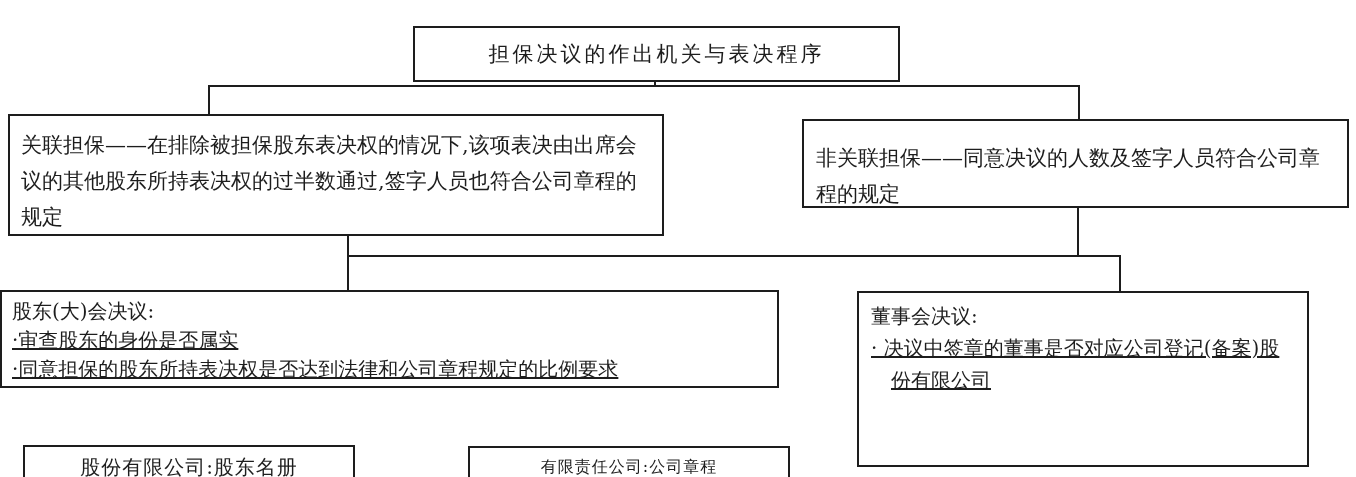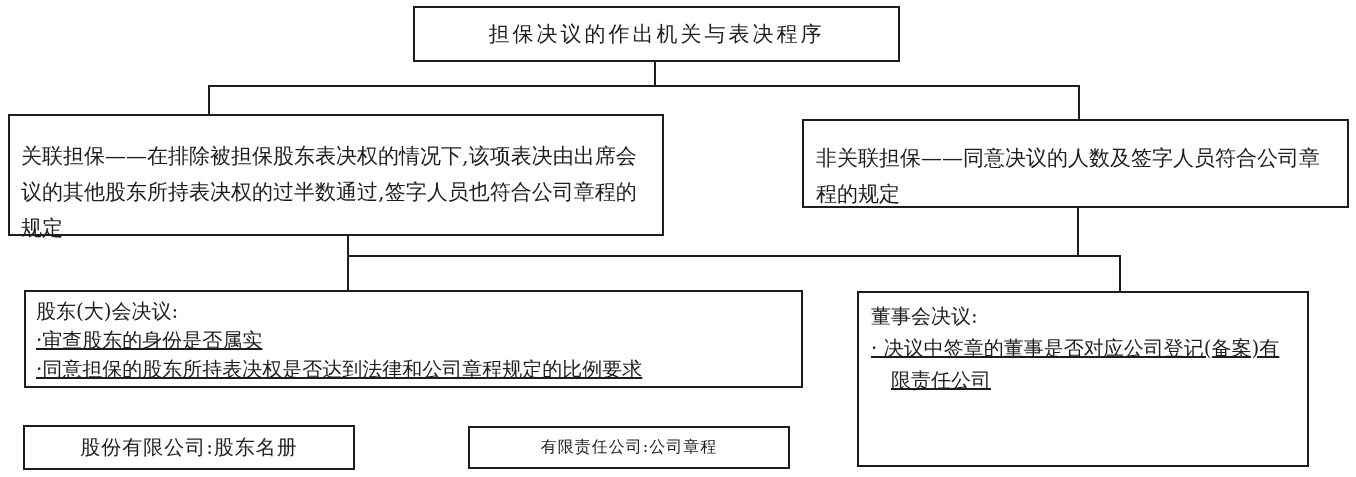--- a/index.html
+++ b/index.html
@@ -25,42 +25,43 @@
     box-sizing:border-box;
     border:2px solid var(--ink);
     background:var(--bg);
     color:var(--ink);
   }
   .center-text{
     display:flex;
     align-items:center;
     justify-content:center;
     text-align:center;
+    margin-top:20px;
   }
   .line{
     position:absolute;
     background:var(--ink);
   }
   
   #root-box{
     left:413px; top:6px; width:487px; height:56px;
     font-size:21px; letter-spacing:3px;
   }
   #related-box{
     left:8px; top:114px; width:656px; height:122px;
-    padding:22px 11px;
+    padding:11px 11px;
     font-size:21px; line-height:36px;
   }
   #nonrelated-box{
     left:802px; top:119px; width:547px; height:89px;
     padding:19px 12px;
     font-size:21px; line-height:36px;
   }
   #shareholders-box{
-    left:24px; top:290px; width:779px; height:98px;
+    left:0; top:290px; width:779px; height:98px;
     padding:5px 10px;
     font-size:20px; line-height:29px;
   }
   #board-box{
     left:857px; top:291px; width:452px; height:176px;
     padding:7px 14px 7px 12px;
     font-size:20px; line-height:32px;
   }
   #note-joint-stock{
     left:23px; top:425px; width:332px; height:45px;
@@ -112,21 +113,21 @@
   </div>
 
   <div class="box" id="shareholders-box">
     <div>股东(大)会决议:</div>
     <div class="bullet">·审查股东的身份是否属实</div>
     <div class="bullet">·同意担保的股东所持表决权是否达到法律和公司章程规定的比例要求</div>
   </div>
 
   <div class="box" id="board-box">
     <div>董事会决议:</div>
-    <div class="bullet">· 决议中签章的董事是否对应公司登记(备案)有限责任公司</div>
+    <div class="bullet">· 决议中签章的董事是否对应公司登记(备案)股份有限公司</div>
   </div>
 
   <div class="box center-text" id="note-joint-stock">
     <span>股份有限公司:股东名册</span>
   </div>
 
   <div class="box center-text" id="note-limited">
     <span>有限责任公司:公司章程</span>
   </div>
 

